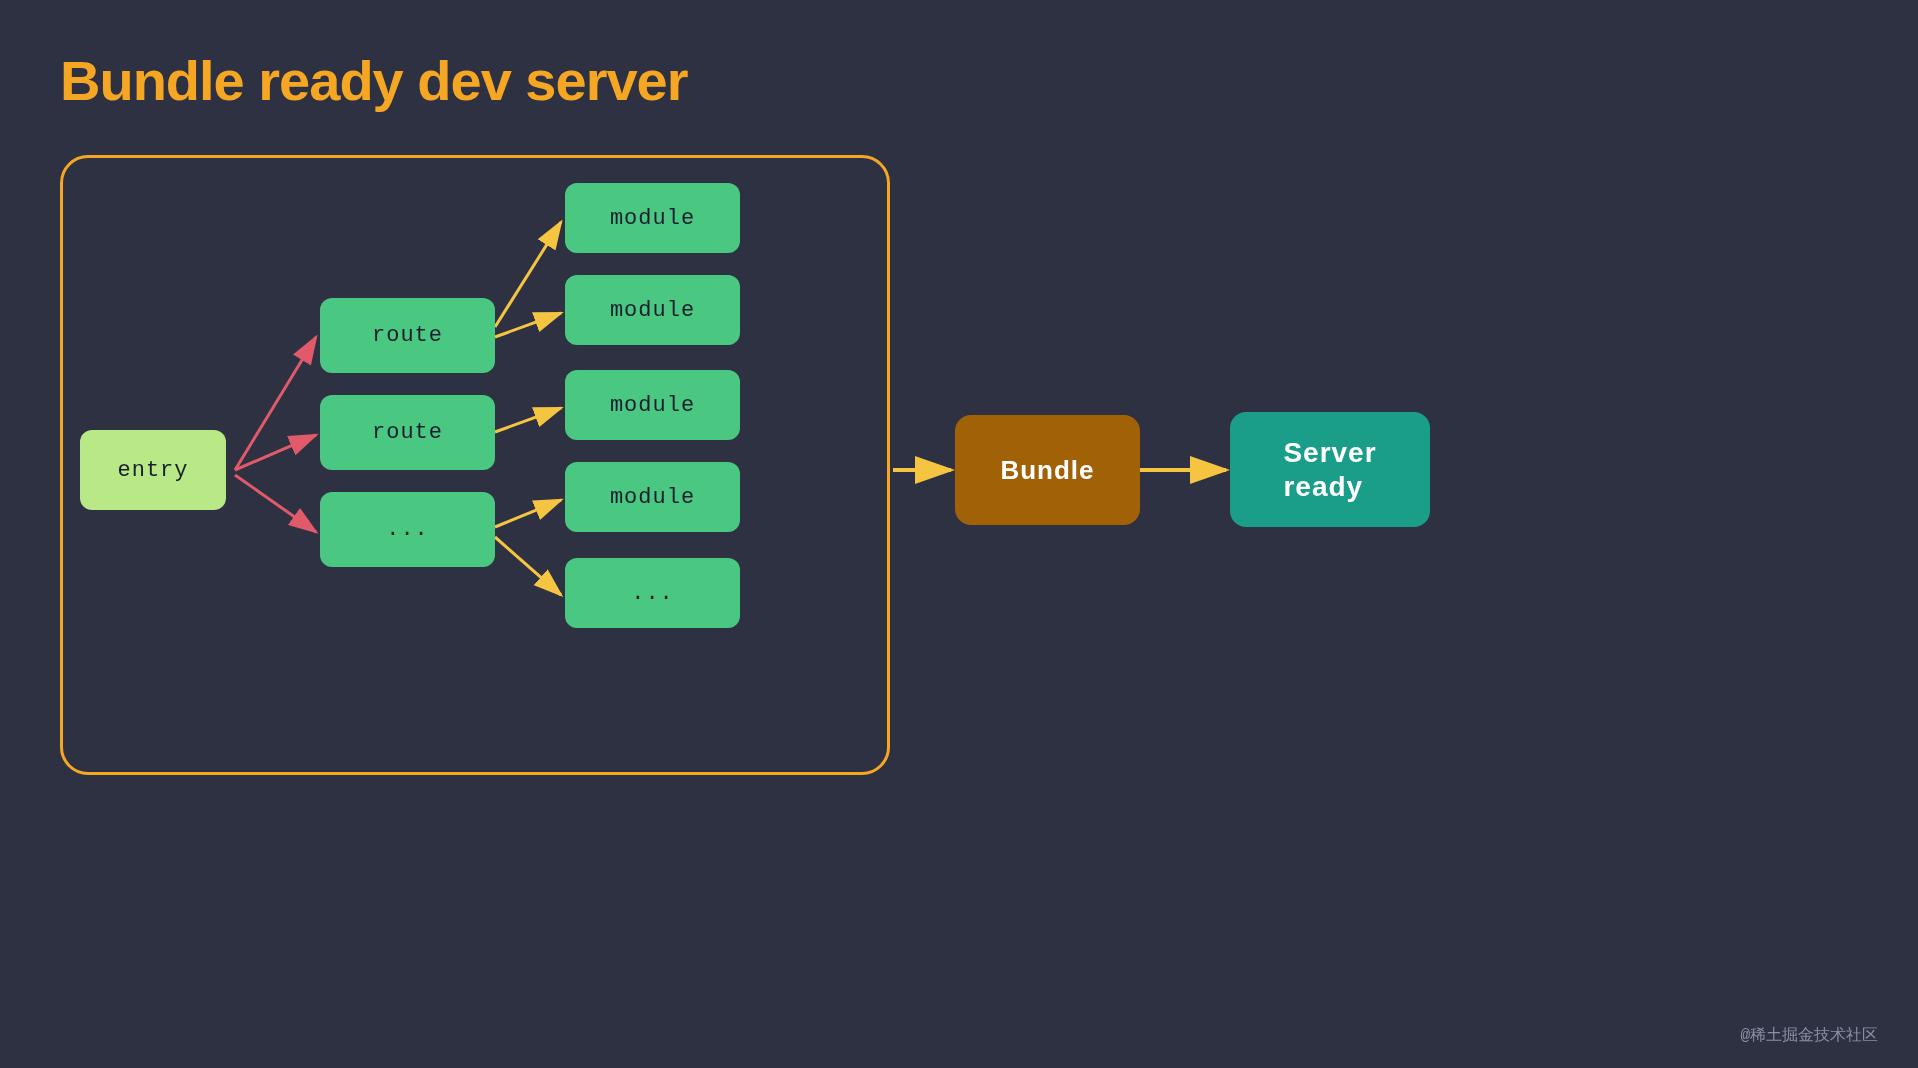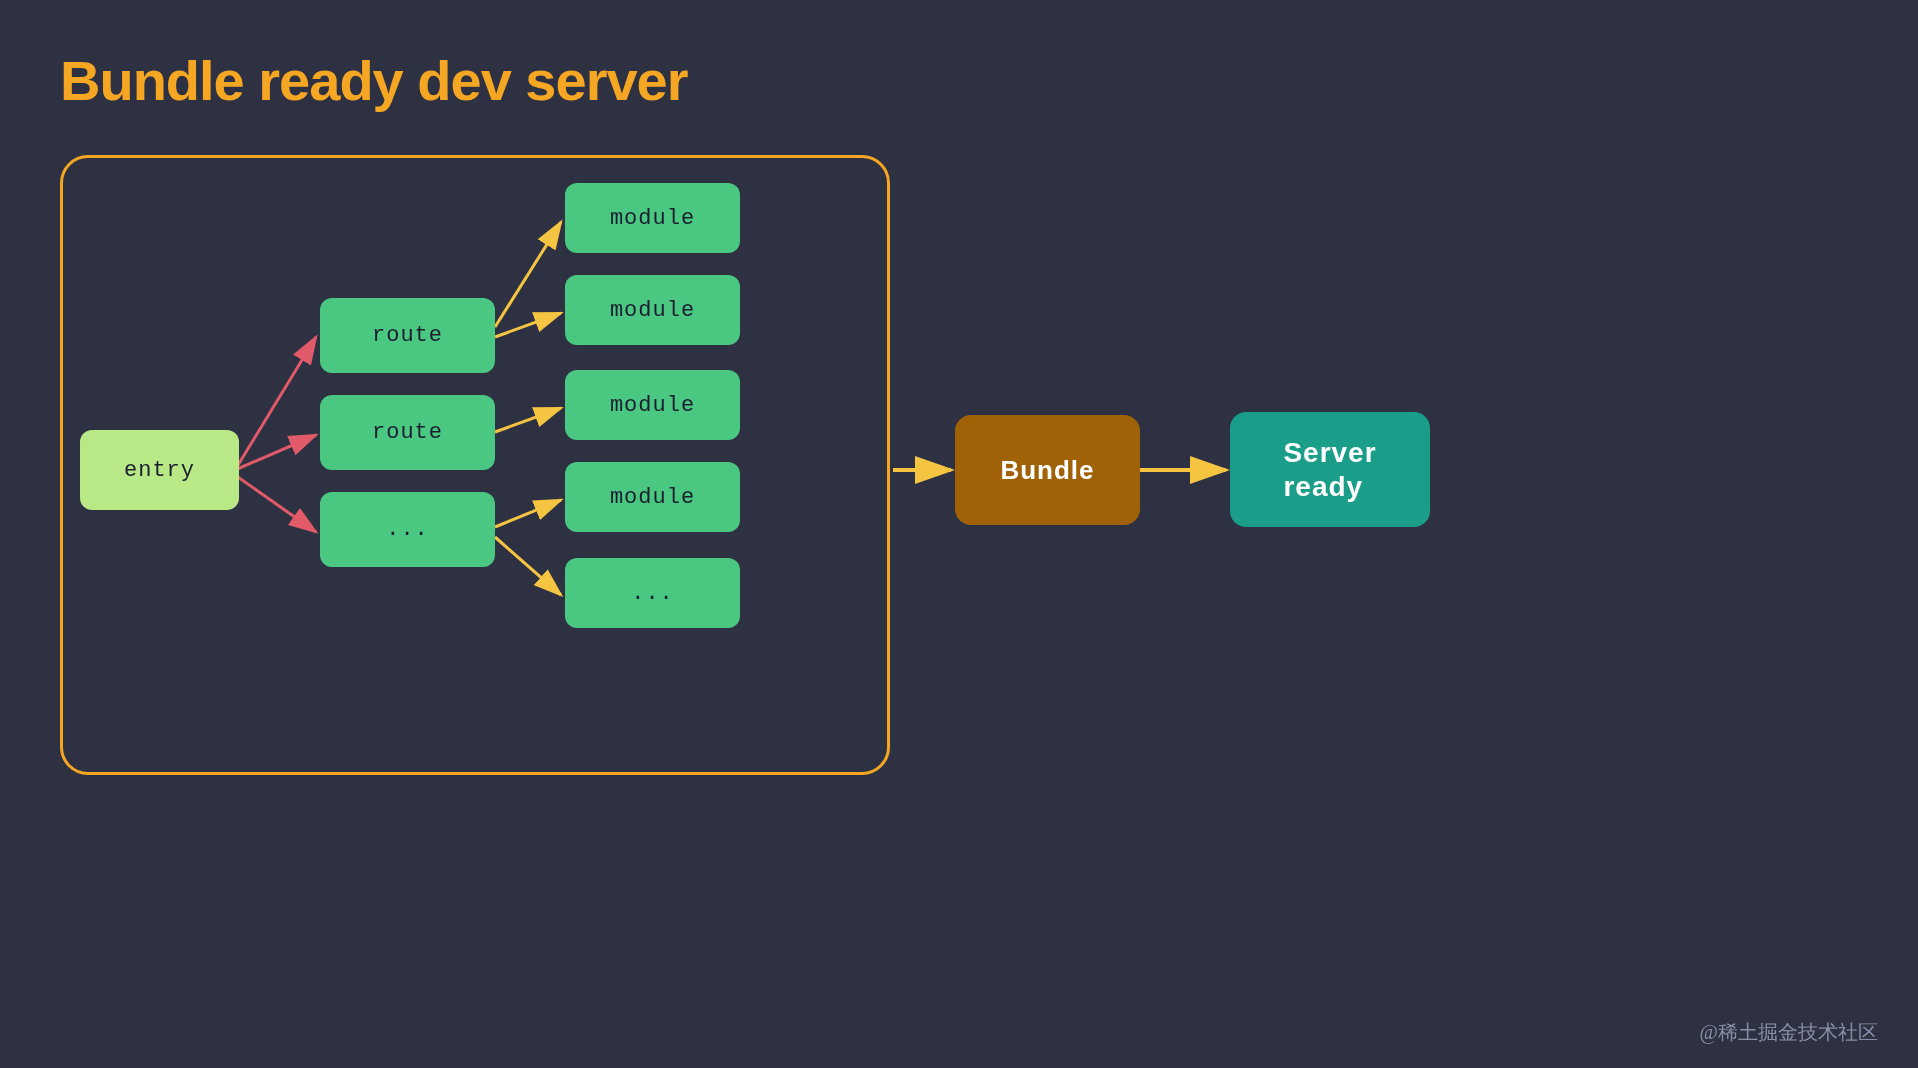--- a/index.html
+++ b/index.html
@@ -22,22 +22,22 @@
       color: #f5a623;
       font-family: 'Arial', sans-serif;
       letter-spacing: -1px;
     }
 
     .watermark {
       position: absolute;
       bottom: 22px;
       right: 40px;
       color: #8a8fa8;
-      font-size: 20px;
-      font-family: Liberation Serif, serif;
+      font-size: 16px;
+      font-family: Liberation Mono, monospace;
     }
 
     
     .bundle-box {
       position: absolute;
       top: 155px;
       left: 60px;
       width: 830px;
       height: 620px;
       border: 3px solid #f5a623;
@@ -52,21 +52,21 @@
       align-items: center;
       justify-content: center;
       font-size: 22px;
       font-weight: 500;
       letter-spacing: 1px;
       color: #1a1e2e;
     }
 
     .node-entry {
       background-color: #b8e986;
-      width: 159px;
+      width: 146px;
       height: 80px;
       top: 430px;
       left: 80px;
     }
 
     .node-route1 {
       background-color: #4ac882;
       width: 175px;
       height: 75px;
       top: 298px;

